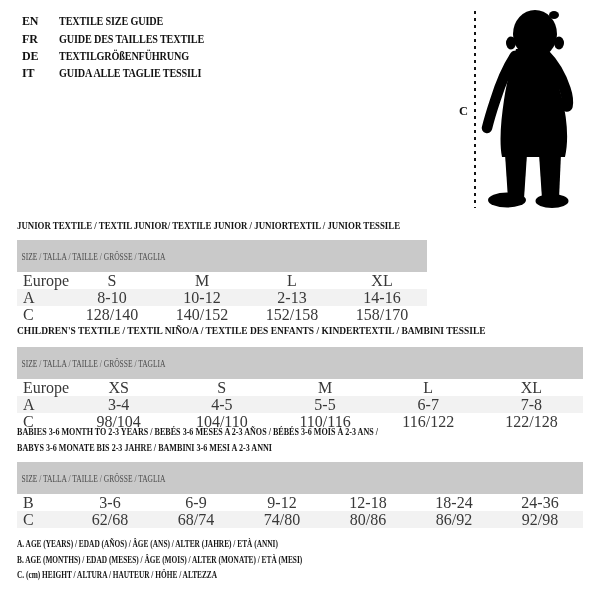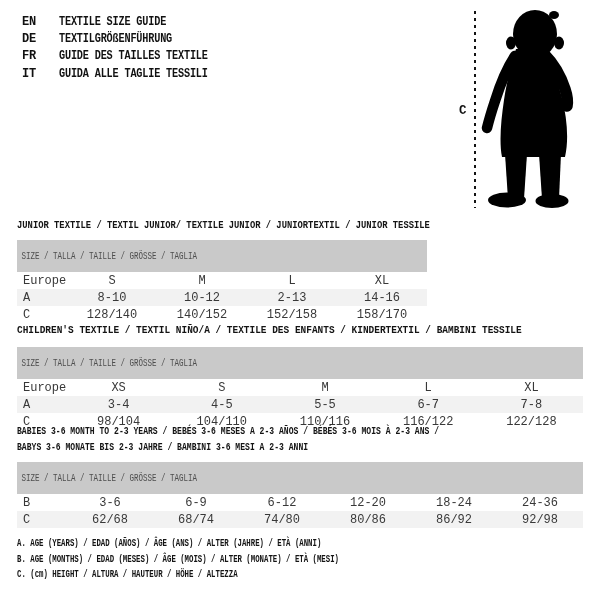--- a/index.html
+++ b/index.html
@@ -1,18 +1,18 @@
 <!DOCTYPE html>
 <html><head>
 <meta charset="utf-8">
 <style>
   html,body{margin:0;padding:0;background:#fff;}
   .canvas{
     position:relative;width:600px;height:600px;background:#ffffff;overflow:hidden;
-    font-family:Liberation Mono, monospace;color:#1a1a1a;
+    font-family:Liberation Serif, serif;color:#1a1a1a;
   }
   
   .langs{position:absolute;left:22px;top:13px;}
   .lang-row{display:flex;height:17.4px;align-items:center;}
   .lang-code{width:37px;font-weight:700;font-size:12px;letter-spacing:-.2px;color:#111;}
   .lang-label{display:inline-block;font-weight:700;font-size:12px;letter-spacing:-.2px;color:#111;
     transform:scaleX(.85);transform-origin:0 50%;white-space:nowrap;}
   
   .figure{position:absolute;left:455px;top:2px;width:142px;height:211px;}
   .measure-label{position:absolute;left:4px;top:102px;font-weight:700;font-size:12.5px;color:#111;}
@@ -20,45 +20,45 @@
     background:repeating-linear-gradient(to bottom,#131313 0px,#131313 3px,transparent 3px,transparent 7px);}
   .baby-svg{position:absolute;left:0;top:0;}
   
   .sec-title{position:absolute;left:17px;font-weight:700;font-size:10.5px;color:#141414;
     white-space:nowrap;transform-origin:0 0;line-height:15.5px;}
   
   .sizetable{position:absolute;left:17px;}
   .size-bar{height:32px;background:#c9c9c9;display:flex;align-items:center;}
   .size-bar span{display:inline-block;padding-left:6px;font-size:10px;color:#4d4d4d;
     transform:scaleX(.75);transform-origin:0 50%;white-space:nowrap;}
-  .row{height:17px;display:flex;align-items:center;font-size:12px;color:#383838;}
+  .row{height:17px;display:flex;align-items:center;font-size:16px;color:#383838;}
   .row.shaded{background:#f2f2f2;}
   .lbl{width:50px;padding-left:6px;box-sizing:border-box;}
   .cell{flex:1;text-align:center;}
   
   .footnotes{position:absolute;left:17px;top:536px;font-weight:700;font-size:10.5px;color:#141414;
     line-height:15.7px;transform:scaleX(.70);transform-origin:0 0;white-space:nowrap;}
 </style>
 </head>
 <body>
 
 <div class="canvas">
 
   <div class="langs">
     <div class="lang-row">
       <span class="lang-code">EN</span>
       <span class="lang-label">TEXTILE SIZE GUIDE</span>
     </div>
     <div class="lang-row">
+      <span class="lang-code">FR</span>
+      <span class="lang-label">GUIDE DES TAILLES TEXTILE</span>
+    </div>
+    <div class="lang-row">
       <span class="lang-code">DE</span>
       <span class="lang-label">TEXTILGRÖßENFÜHRUNG</span>
-    </div>
-    <div class="lang-row">
-      <span class="lang-code">FR</span>
-      <span class="lang-label">GUIDE DES TAILLES TEXTILE</span>
     </div>
     <div class="lang-row">
       <span class="lang-code">IT</span>
       <span class="lang-label">GUIDA ALLE TAGLIE TESSILI</span>
     </div>
   </div>
 
   <div class="figure">
     <span class="measure-label">C</span>
     <div class="measure-line"></div>
@@ -146,22 +146,22 @@
   </div>
 
   <div class="sizetable" style="top:462px;width:566px;">
     <div class="size-bar">
       <span>SIZE / TALLA / TAILLE / GRÖSSE / TAGLIA</span>
     </div>
     <div class="row">
       <span class="lbl">B</span>
       <span class="cell">3-6</span>
       <span class="cell">6-9</span>
-      <span class="cell">6-12</span>
-      <span class="cell">12-20</span>
+      <span class="cell">9-12</span>
+      <span class="cell">12-18</span>
       <span class="cell">18-24</span>
       <span class="cell">24-36</span>
     </div>
     <div class="row shaded">
       <span class="lbl">C</span>
       <span class="cell">62/68</span>
       <span class="cell">68/74</span>
       <span class="cell">74/80</span>
       <span class="cell">80/86</span>
       <span class="cell">86/92</span>

